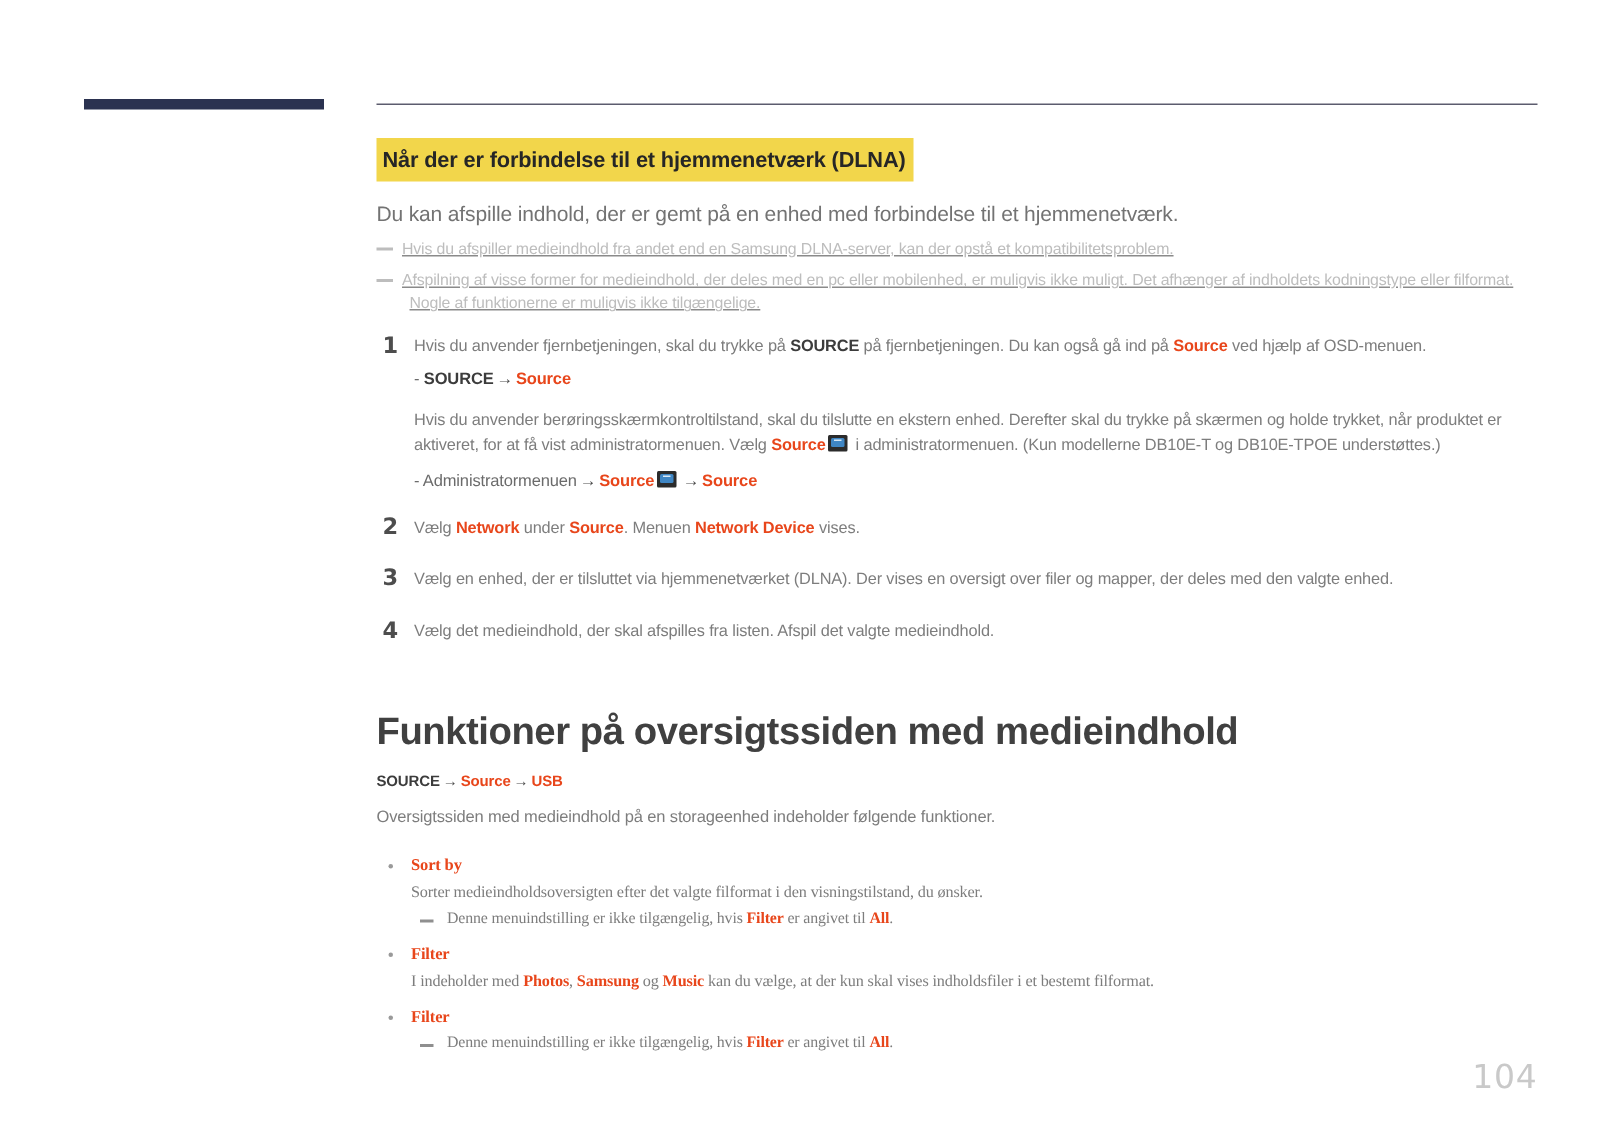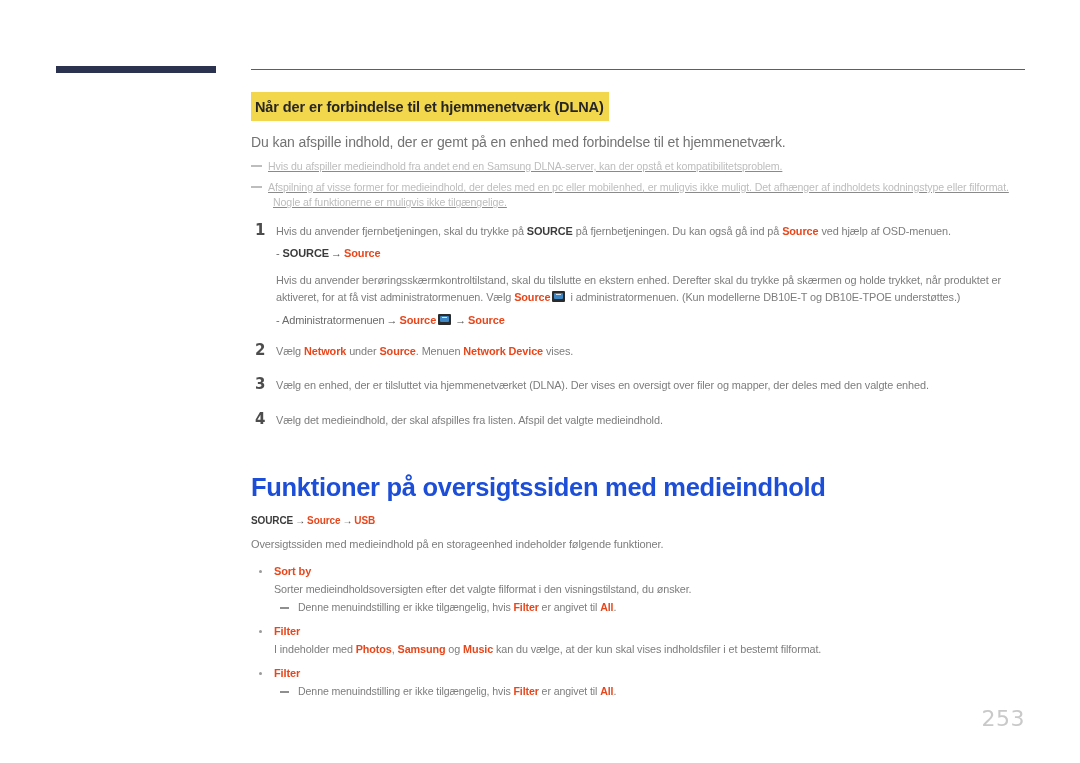--- a/index.html
+++ b/index.html
@@ -148,39 +148,39 @@
     left: 3.5px; top: 3px;
     width: 5px; height: 1.5px;
     background: #d8e8f5;
   }
 
   
   .big-title {
     margin-top: 44px;
     font-size: 25.5px;
     font-weight: bold;
-    color: #1d4ed8;
+    color: #404040;
     letter-spacing: -0.3px;
     line-height: 1.2;
   }
 
   .path-head {
     margin-top: 13px;
     font-size: 10px;
     letter-spacing: -0.1px;
   }
   .intro {
     margin-top: 12px;
     font-size: 11px;
     color: #7d7d7d;
     letter-spacing: -0.1px;
   }
 
   
-  .features { margin-top: 15px; }
+  .features { margin-top: 20px; font-family: Liberation Serif, serif; }
   .feat { margin-bottom: 8px; }
   .feat-title {
     position: relative;
     padding-left: 23px;
     font-size: 11px;
     font-weight: bold;
     color: #e8461b;
     letter-spacing: -0.1px;
   }
   .feat-title .bullet {
@@ -307,13 +307,13 @@
 
     <div class="feat" style="margin-top:12px;">
       <div class="feat-title"><span class="bullet"></span><span>Filter</span></div>
       <div class="feat-sub"><span class="subdash"></span><span>Denne menuindstilling er ikke tilgængelig, hvis </span><span class="rk">Filter</span><span> er angivet til </span><span class="rk">All</span><span>.</span></div>
     </div>
 
   </div>
 
 </div>
 
-<div class="page-num">253</div>
+<div class="page-num">104</div>
 
 </body></html>

